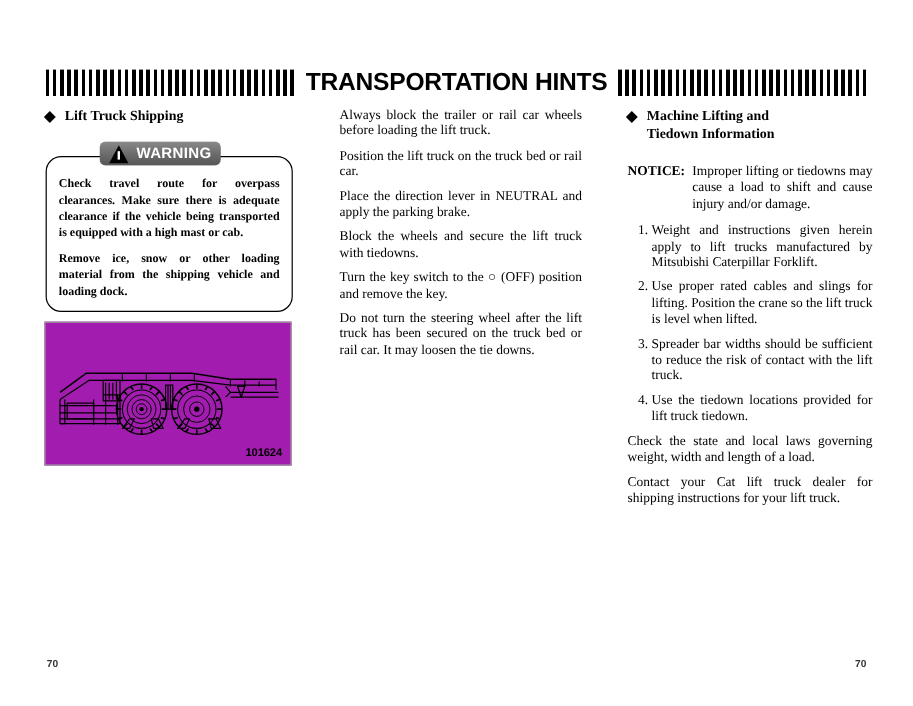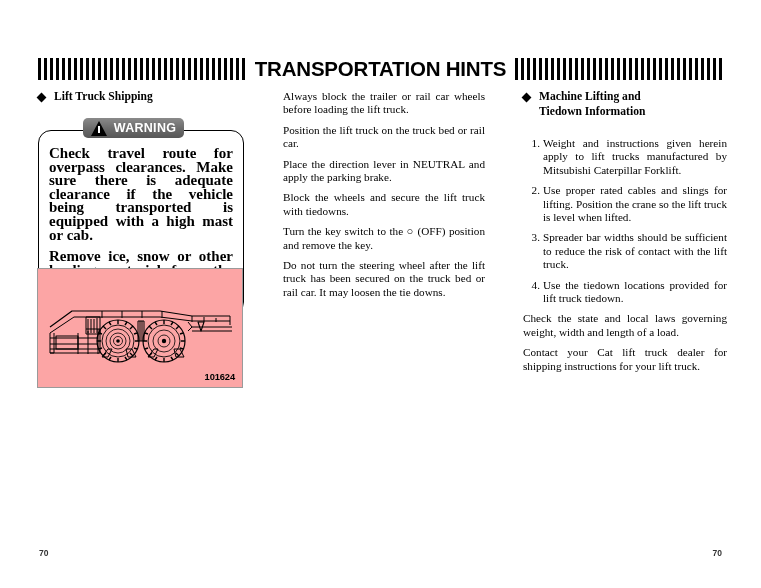--- a/index.html
+++ b/index.html
@@ -140,36 +140,36 @@
   .warning-tab .wlabel {
     font-family: "Liberation Sans", sans-serif;
     font-weight: bold;
     font-size: 12.5px;
     color: #ffffff;
     letter-spacing: 0.3px;
   }
   .warning-box p {
     margin: 0 0 8px 0;
     font-weight: bold;
-    font-size: 15px;
+    font-size: 10px;
     line-height: 13.6px;
     text-align: justify;
   }
   .warning-box p:last-child { margin-bottom: 0; }
 
   
   .figure {
     position: absolute;
     left: 37px;
     top: 252px;
     width: 206px;
     height: 120px;
     border: 1.1px solid #9a9a9a;
     box-sizing: border-box;
-    background: #fca5a5;
+    background: #a21caf;
   }
   .figure svg { position: absolute; left: 4px; top: 22px; }
   .fig-id {
     position: absolute;
     right: 7px;
     bottom: 5px;
     font-family: "Liberation Sans", sans-serif;
     font-size: 9.3px;
     font-weight: bold;
     letter-spacing: -0.1px;
@@ -329,20 +329,24 @@
     <p class="para">Do not turn the steering wheel after the lift truck has been secured on the truck bed or rail car. It may loosen the tie downs.</p>
   </div>
 
   <div class="col col-right">
     <div class="section-head" style="margin-bottom:18px;">
       <span class="diamond"></span>
       <span class="l2">Machine Lifting and</span>
       <span class="l2">Tiedown Information</span>
     </div>
 
+    <div class="notice">
+      <div class="nlabel">NOTICE:</div>
+      <div class="nbody">Improper lifting or tiedowns may cause a load to shift and cause injury and/or damage.</div>
+    </div>
 
     <ol class="numlist">
       <li>Weight and instructions given herein apply to lift trucks manufactured by Mitsubishi Caterpillar Forklift.</li>
       <li>Use proper rated cables and slings for lifting. Position the crane so the lift truck is level when lifted.</li>
       <li>Spreader bar widths should be sufficient to reduce the risk of contact with the lift truck.</li>
       <li>Use the tiedown locations provided for lift truck tiedown.</li>
     </ol>
 
     <p class="para">Check the state and local laws governing weight, width and length of a load.</p>
     <p class="para">Contact your Cat lift truck dealer for shipping instructions for your lift truck.</p>

